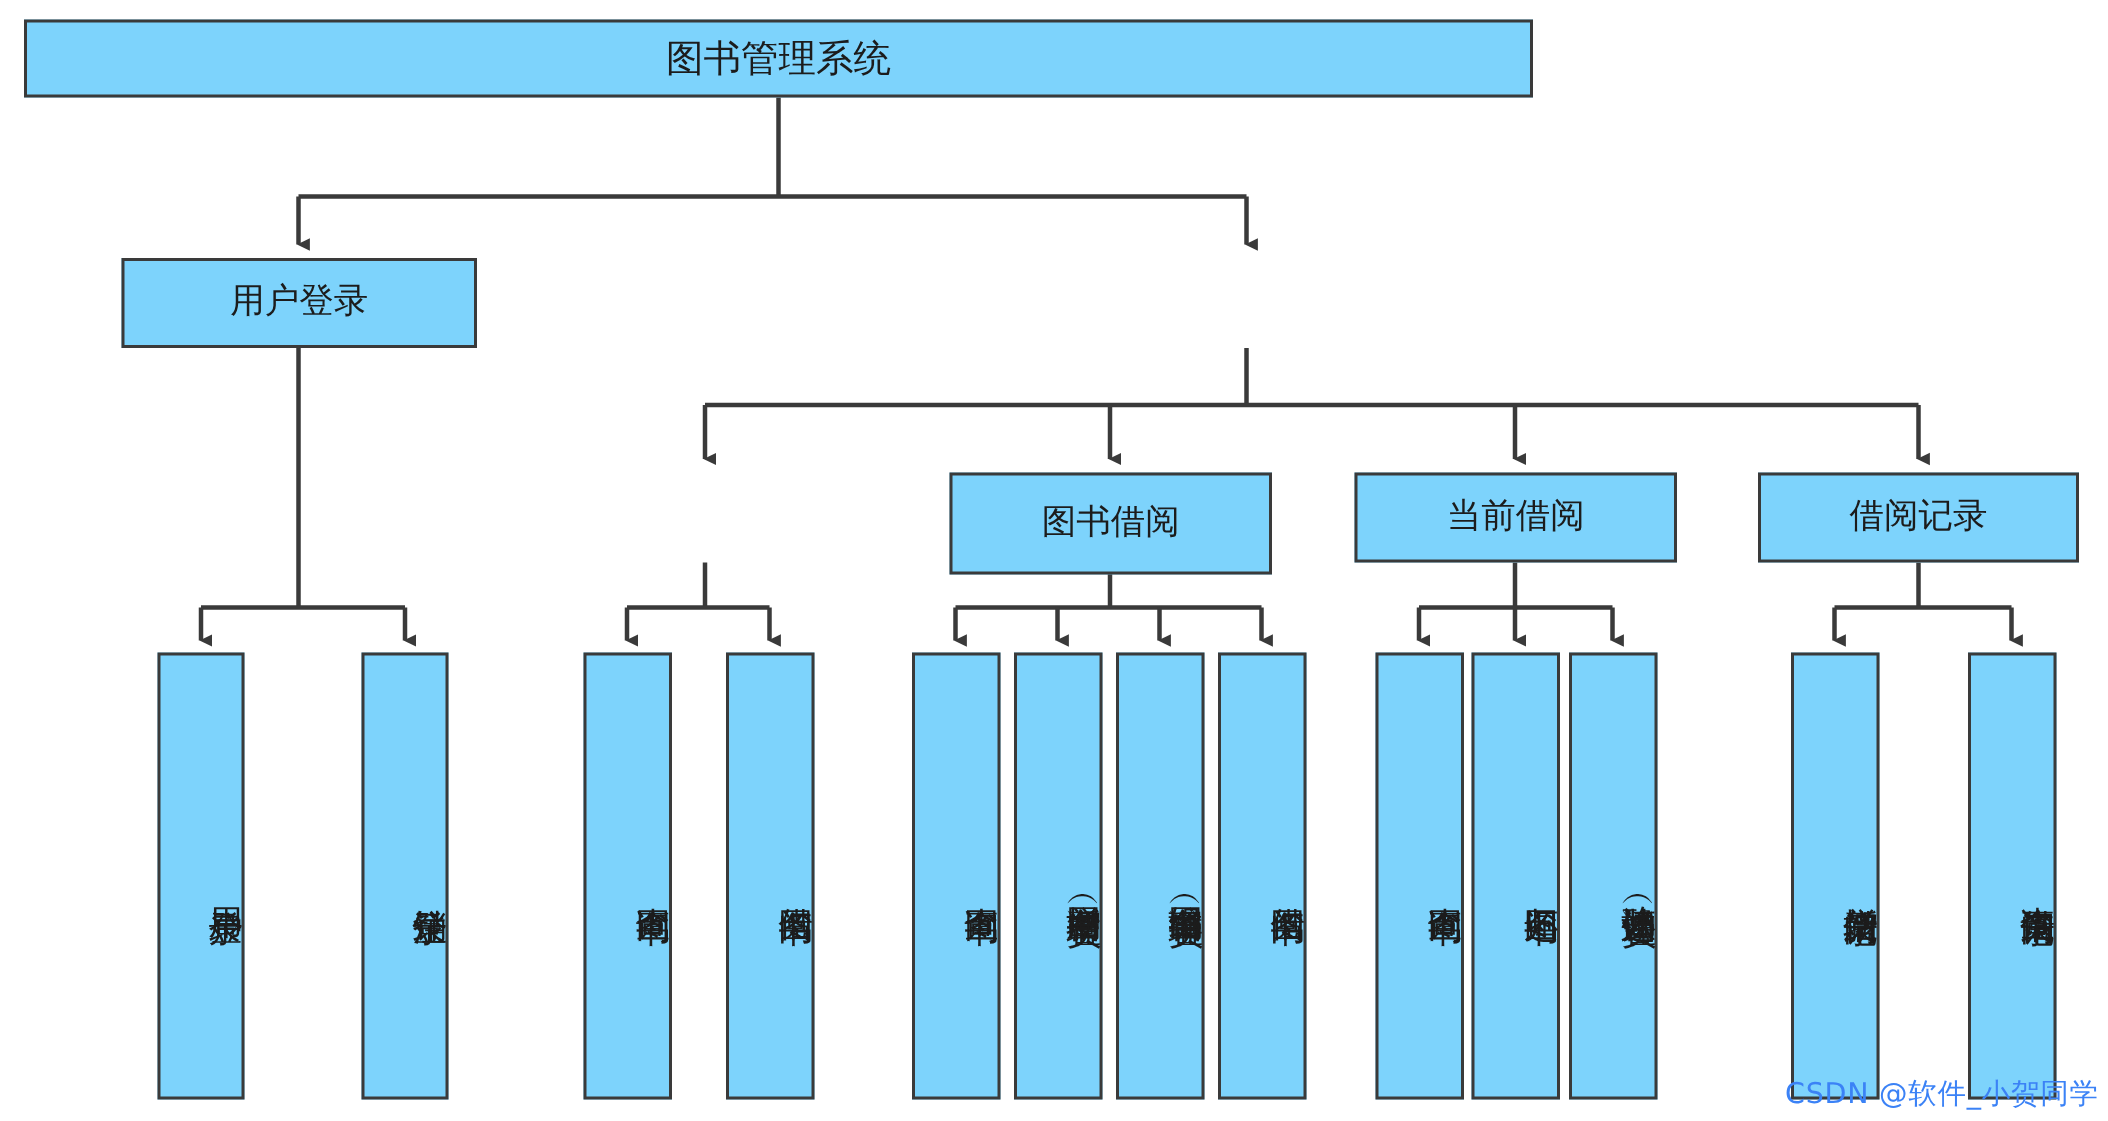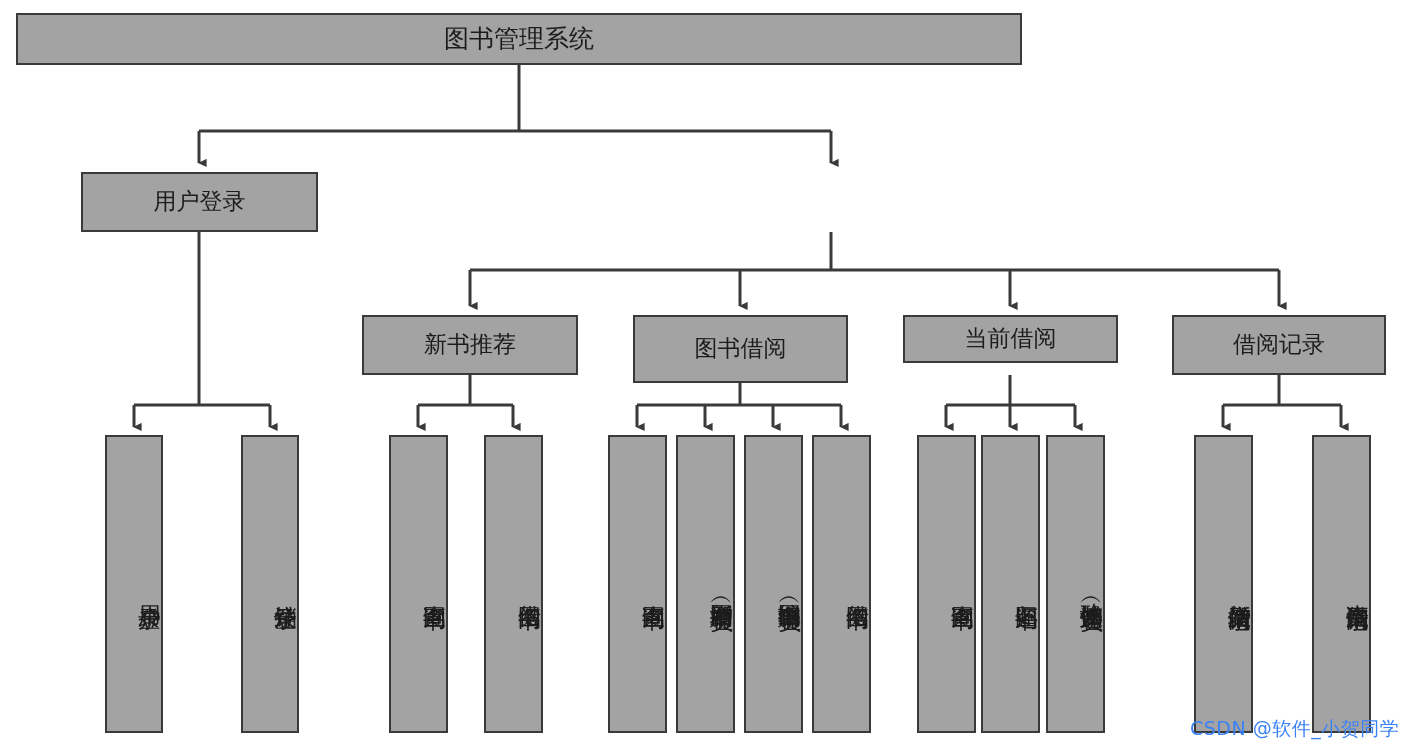--- a/index.html
+++ b/index.html
@@ -22,21 +22,21 @@
     position: absolute;
     left: 0;
     top: 0;
     width: 1405px;
     height: 747px;
     pointer-events: none;
   }
   .node {
     position: absolute;
     box-sizing: border-box;
-    background: #a3a3a3;
+    background: #7dd3fc;
     border: 2px solid #3a3a3a;
     display: flex;
     align-items: center;
     justify-content: center;
     color: #1c1c1c;
     line-height: 1.18;
     text-align: center;
   }
   .node.root {
     font-size: 25px;
@@ -119,23 +119,22 @@
       <path d="M1223,405 L1341,405"></path>
       <path d="M1223,405 L1223,427" marker-end="url(#arrow)"></path>
       <path d="M1341,405 L1341,427" marker-end="url(#arrow)"></path>
     </g>
   </svg>
 
   <div class="node root" style="left: 16px; top: 13px; width: 1006px; height: 52px;">图书管理系统</div>
 
   <div class="node branch" style="left: 81px; top: 172px; width: 237px; height: 60px;">用户登录</div>
 
-  <div class="node branch" style="left: 362px; top: 315px; width: 216px; height: 60px;">新书推荐</div>
   <div class="node branch" style="left: 633px; top: 315px; width: 215px; height: 68px;">图书借阅</div>
-  <div class="node branch" style="left: 903px; top: 315px; width: 215px; height: 48px;">当前借阅</div>
+  <div class="node branch" style="left: 903px; top: 315px; width: 215px; height: 60px;">当前借阅</div>
   <div class="node branch" style="left: 1172px; top: 315px; width: 214px; height: 60px;">借阅记录</div>
 
   <div class="node leaf" style="left: 105px; top: 435px; width: 58px; height: 298px;">
       <span>用户登录</span>
     </div>
   <div class="node leaf" style="left: 241px; top: 435px; width: 58px; height: 298px;">
       <span>注销登录</span>
     </div>
   <div class="node leaf" style="left: 389px; top: 435px; width: 59px; height: 298px;">
       <span>查询图书</span>

